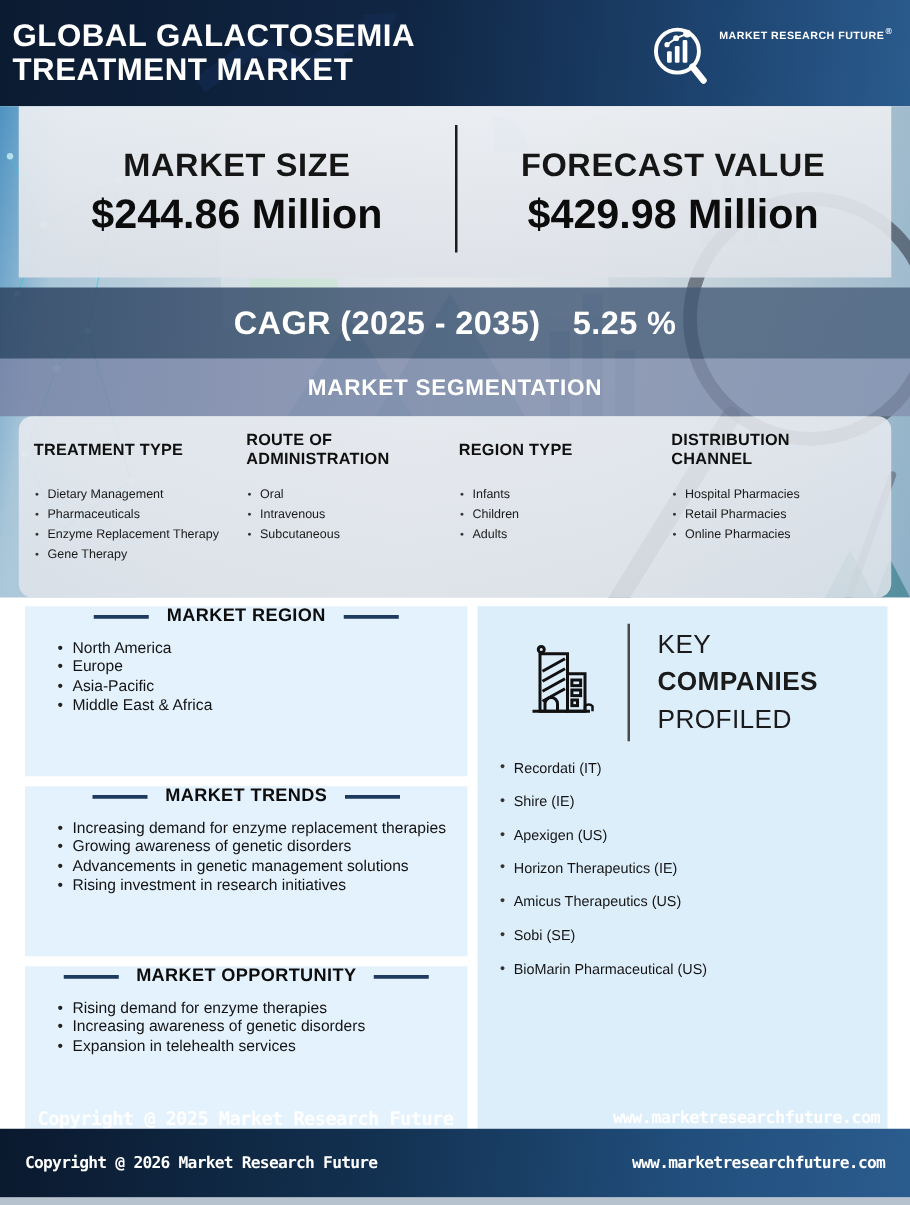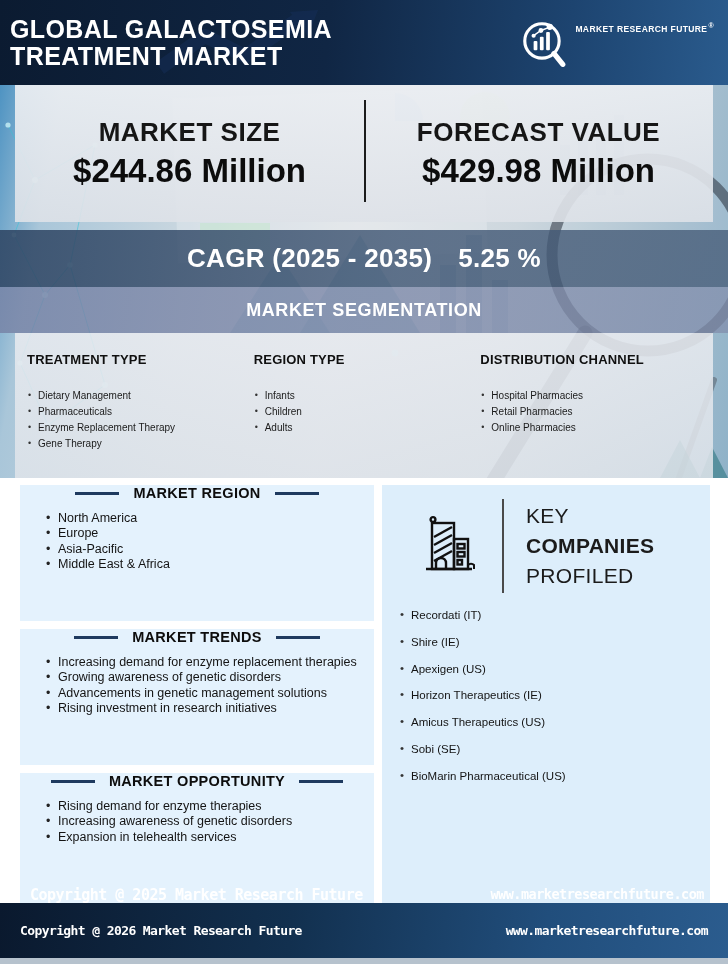--- a/index.html
+++ b/index.html
@@ -36,21 +36,21 @@
              display:flex;align-items:center;justify-content:center;gap:26px;z-index:2;}
   .cagr-label,.cagr-value{font-size:26px;font-weight:bold;color:#fff;letter-spacing:.3px;}
 
   .seg-band{position:absolute;top:202px;left:0;width:728px;height:46px;
             background:linear-gradient(90deg,rgba(118,130,165,.82),rgba(130,142,172,.75));
             display:flex;align-items:center;justify-content:center;z-index:2;}
   .seg-title{font-size:18px;font-weight:bold;color:#fff;letter-spacing:.6px;}
 
   .seg-panel{position:absolute;top:248px;left:15px;width:698px;height:145px;
              background:linear-gradient(180deg,rgba(231,234,239,.88),rgba(223,228,234,.86));
-             display:flex;box-sizing:border-box;padding:10px 6px 0 12px;z-index:2;}
+             display:flex;box-sizing:border-box;padding:10px 6px 0 12px;z-index:2;border-radius:11px;}
   .seg-col{flex:1;box-sizing:border-box;padding-right:10px;}
   .seg-col-title{min-height:34px;display:flex;align-items:center;
                  font-size:13px;font-weight:bold;color:#101010;line-height:1.15;letter-spacing:.2px;}
   ul.seg-list{list-style:none;margin:13px 0 0 0;padding:0;}
   ul.seg-list li{position:relative;font-size:10px;color:#1a1a1a;line-height:11.5px;
                  margin:0 0 4.5px 0;padding-left:11px;}
   ul.seg-list li::before{content:"•";position:absolute;left:1px;top:0;font-size:9px;color:#333;}
 
   
   .box{position:absolute;background:#e4f2fd;box-sizing:border-box;}
@@ -189,20 +189,28 @@
     </div>
 
     <div class="seg-panel">
       <div class="seg-col">
         <div class="seg-col-title">TREATMENT TYPE</div>
         <ul class="seg-list">
             <li>Dietary Management</li>
             <li>Pharmaceuticals</li>
             <li>Enzyme Replacement Therapy</li>
             <li>Gene Therapy</li>
+          </ul>
+      </div>
+      <div class="seg-col">
+        <div class="seg-col-title">ROUTE OF ADMINISTRATION</div>
+        <ul class="seg-list">
+            <li>Oral</li>
+            <li>Intravenous</li>
+            <li>Subcutaneous</li>
           </ul>
       </div>
       <div class="seg-col">
         <div class="seg-col-title">REGION TYPE</div>
         <ul class="seg-list">
             <li>Infants</li>
             <li>Children</li>
             <li>Adults</li>
           </ul>
       </div>

